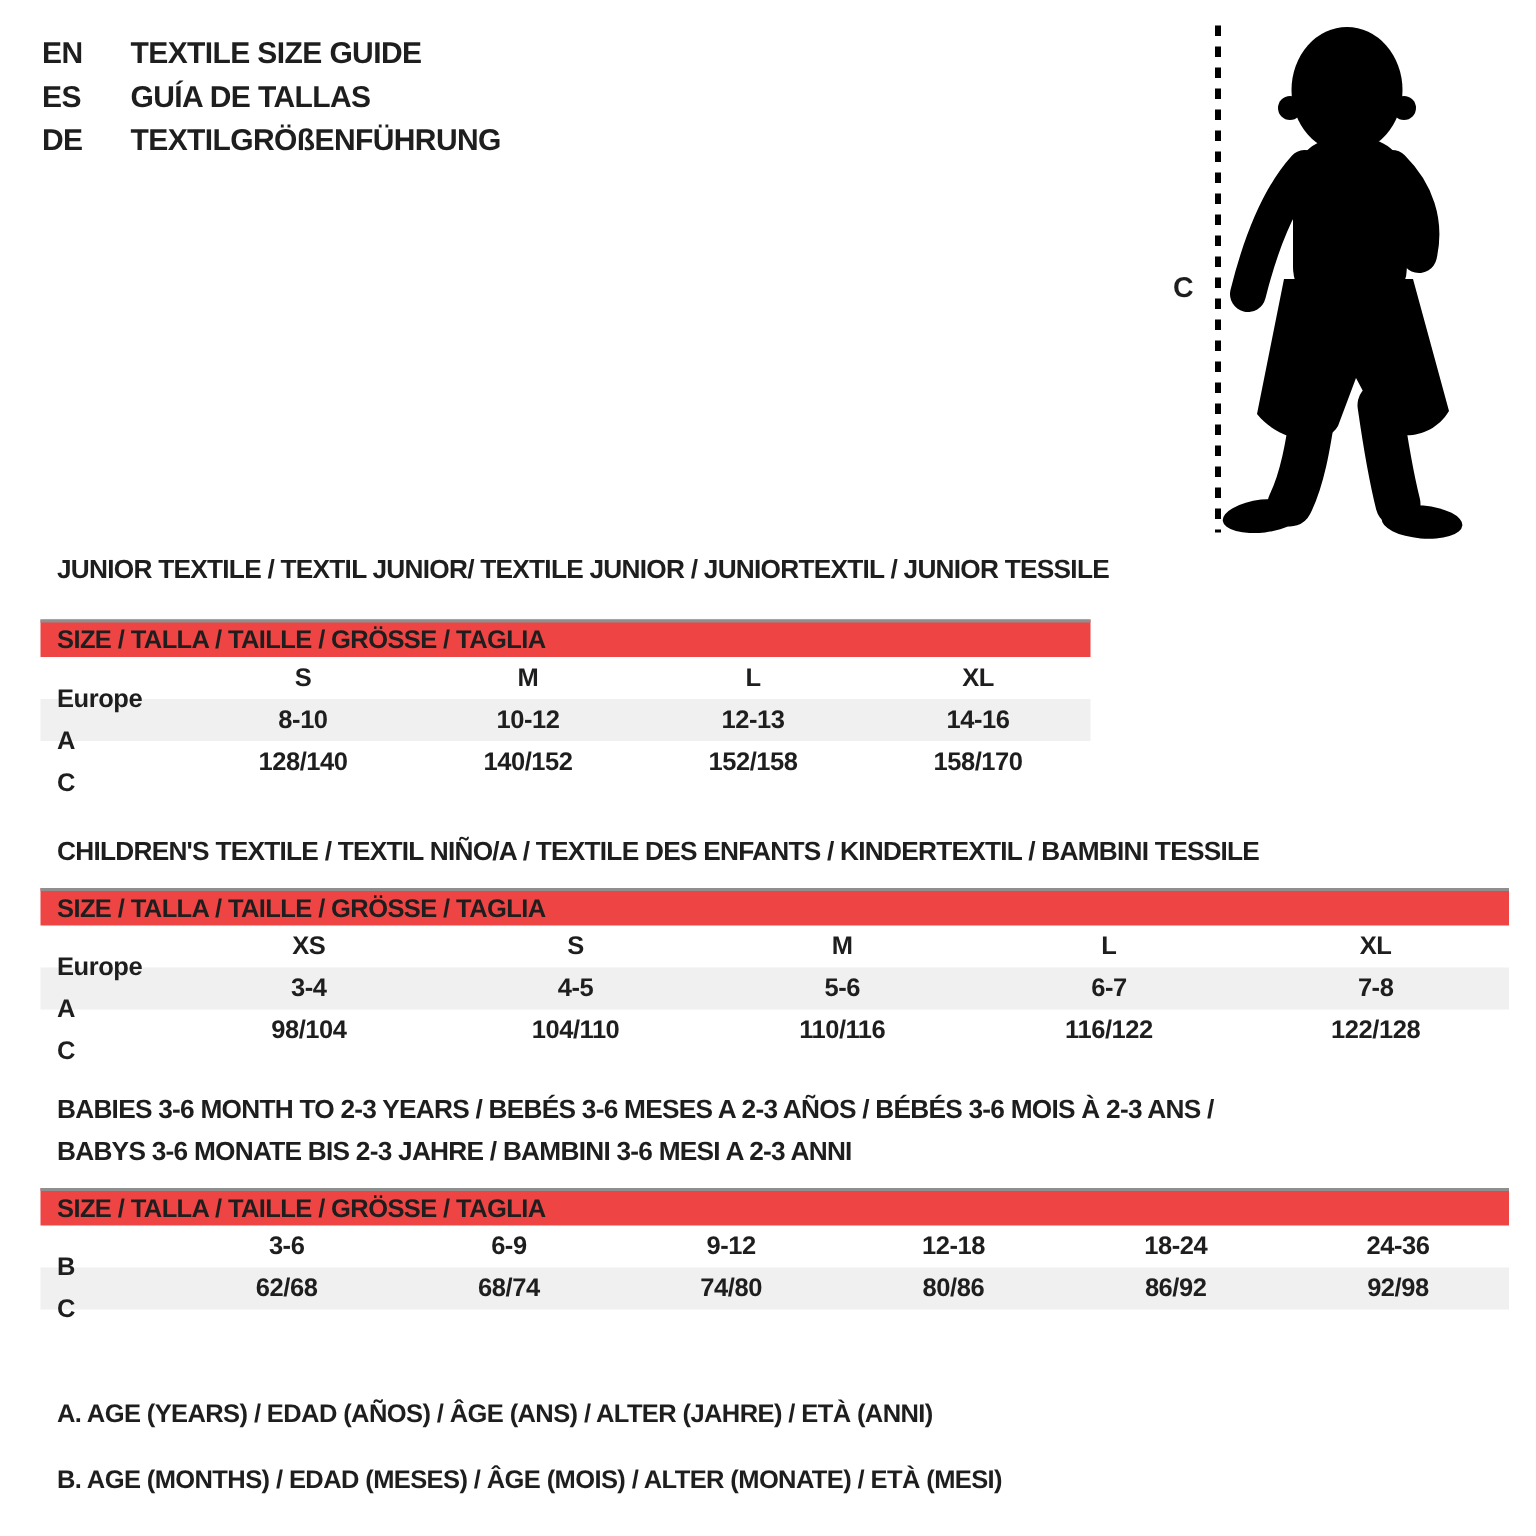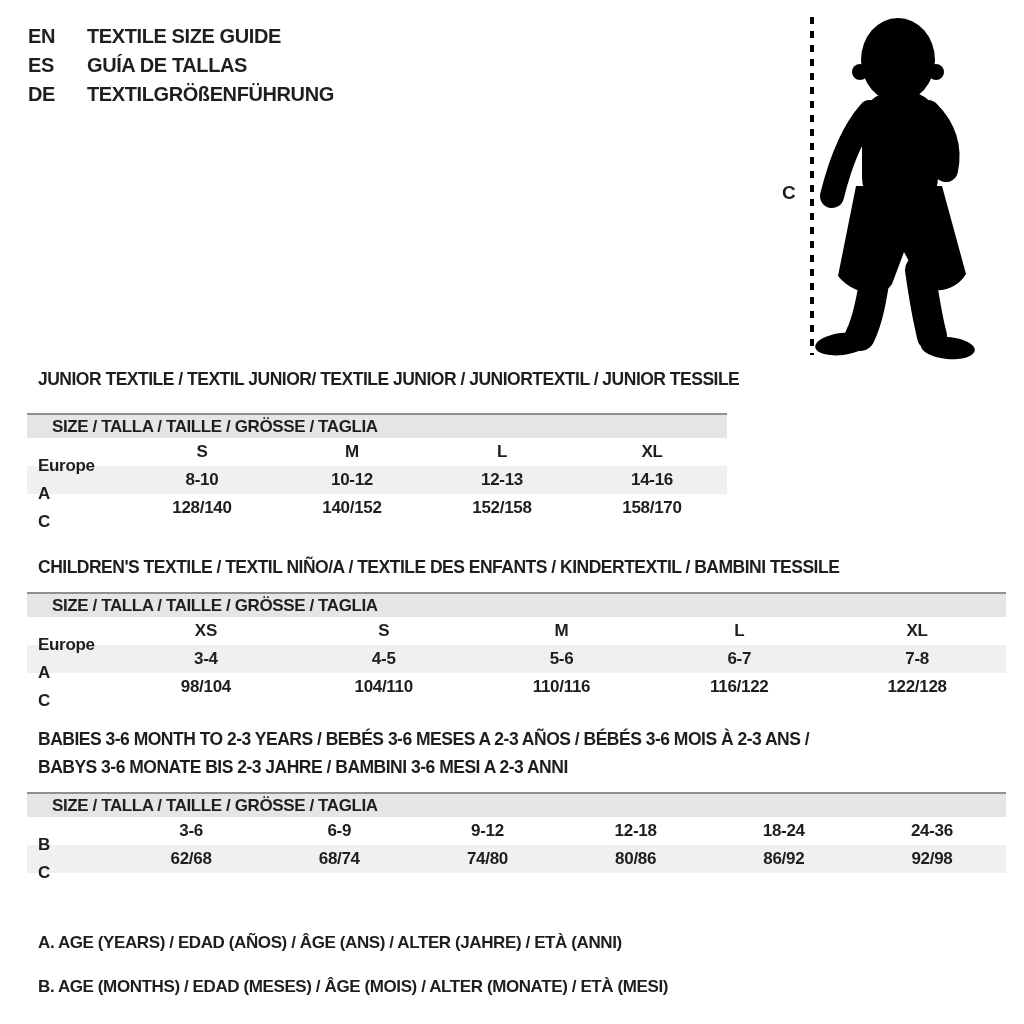--- a/index.html
+++ b/index.html
@@ -22,22 +22,22 @@
 
   
   .section-title{font-size:17.5px;letter-spacing:-0.5px;white-space:nowrap;}
   .two-line .line{height:28px;display:flex;align-items:center;}
 
   
   .size-table{left:27px;}
   .w-junior{width:700px;}
   .w-wide{width:979px;}
   .size-header{
-    height:25px;background:#e5e5e5;border-top:2px solid #8f8f8f;
-    display:flex;align-items:center;padding-left:25px;box-sizing:border-box;
+    height:25px;background:#ef4444;border-top:2px solid #8f8f8f;
+    display:flex;align-items:center;padding-left:11px;box-sizing:border-box;
     font-size:17px;letter-spacing:-0.4px;
   }
   .trow{display:flex;height:28px;align-items:center;font-size:17px;letter-spacing:-0.3px;}
   .trow.alt{background:#f0f0f0;}
   .rlabel{padding-left:11px;box-sizing:border-box;flex:0 0 auto;margin-top:28px;}
   .lab-junior{width:100px;}
   .lab-wide{width:90px;}
   .cell{flex:1 1 0;text-align:center;}
 
   

